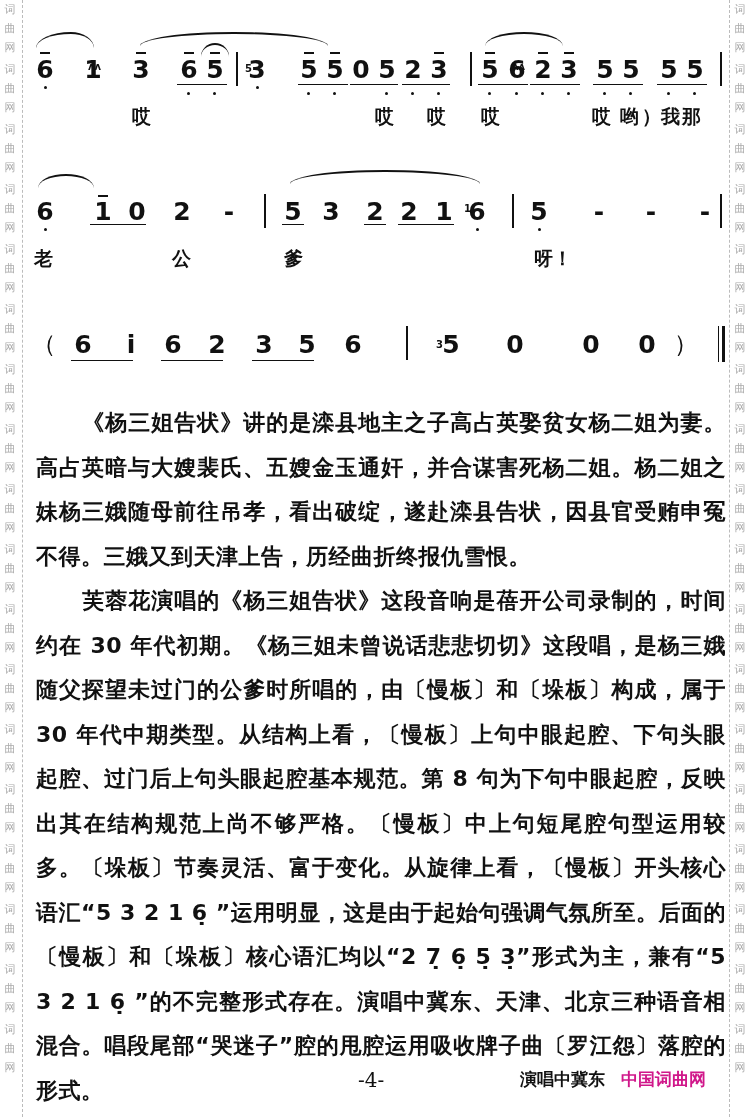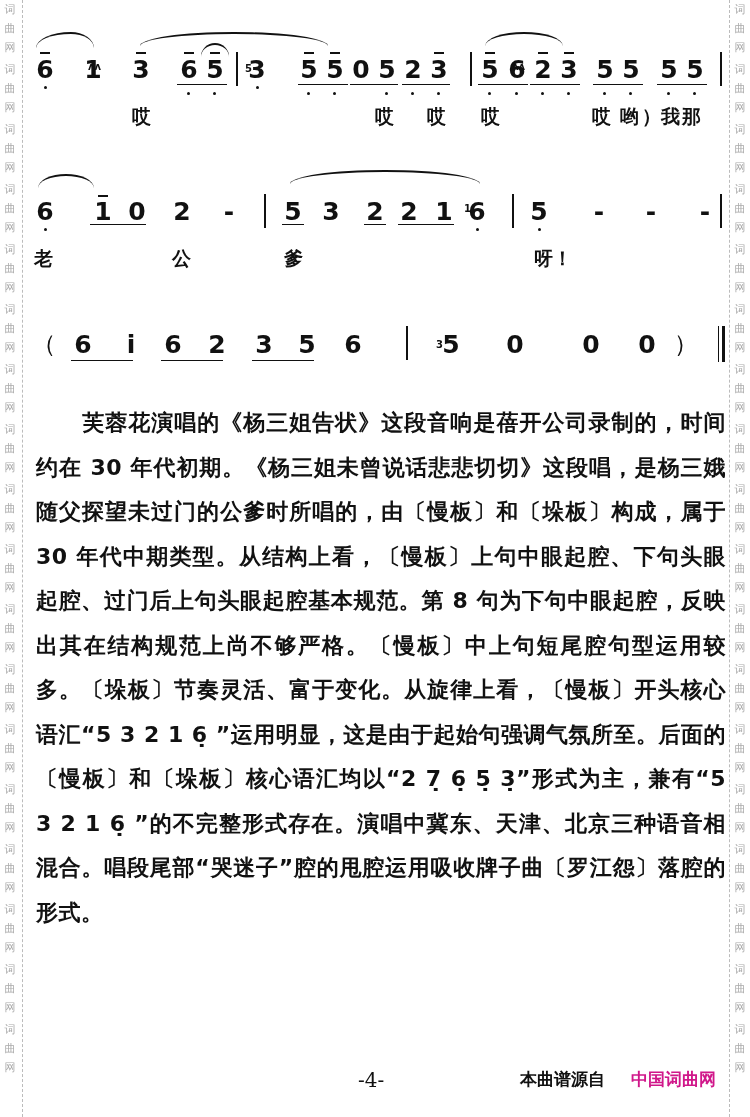--- a/index.html
+++ b/index.html
@@ -19,21 +19,21 @@
   .lyric { position:absolute; font-size:19px; font-weight:bold; }
   .slur { position:absolute; border-top:2px solid #111; border-radius:50% 50% 0 0 / 100% 100% 0 0; }
   .grace { position:absolute; font-size:10px; font-weight:bold;margin-top:17px; }
   .overbar { position:absolute; width:10px; height:2px; background:#111; }
   .para { position:absolute; left:36px; width:690px; font-size:22px; line-height:44.5px; font-weight:bold;
           font-family:"DejaVu Sans", sans-serif; letter-spacing:0.5px; }
   .para p { margin:0; text-indent:2.1em; text-align:justify; }
   .footer { position:absolute; top:1068px; left:0; width:750px; height:24px; }
   .pagenum { position:absolute; left:358px; font-family:"DejaVu Serif", serif; font-size:20px; }
   .source { position:absolute; left:520px; font-size:17px; font-weight:bold; }
-  .source .site { color:#d0178a; margin-left:26px; }
+  .source .site { color:#d0178a; margin-left:16px; }
 </style>
 </head>
 <body>
 
 <div class="margin left" id="wmL">
     <div class="wm">
       <span>词</span>
       <span>曲</span>
       <span>网</span>
     </div>
@@ -359,21 +359,22 @@
   <div class="ul" style="left:41px;top:360px;width:62px"></div>
   <div class="ul" style="left:131px;top:360px;width:62px"></div>
   <div class="ul" style="left:222px;top:360px;width:62px"></div>
   <div class="bar" style="left:376px;top:326px;height:34px"></div>
   <span class="lyric" style="left:644px;top:328px;font-size:24px;font-weight:normal">）</span>
   <div class="bar" style="left:688px;top:326px;height:36px;width:1px"></div>
   <div class="bar" style="left:692px;top:326px;height:36px;width:3px"></div>
 </div>
 
 <div class="para" style="top:401px;">
+  <p>《杨三姐告状》讲的是滦县地主之子高占英娶贫女杨二姐为妻。高占英暗与大嫂裴氏、五嫂金玉通奸，并合谋害死杨二姐。杨二姐之妹杨三娥随母前往吊孝，看出破绽，遂赴滦县告状，因县官受贿申冤不得。三娥又到天津上告，历经曲折终报仇雪恨。</p>
   <p>芙蓉花演唱的《杨三姐告状》这段音响是蓓开公司录制的，时间约在 30 年代初期。《杨三姐未曾说话悲悲切切》这段唱，是杨三娥随父探望未过门的公爹时所唱的，由〔慢板〕和〔垛板〕构成，属于 30 年代中期类型。从结构上看，〔慢板〕上句中眼起腔、下句头眼起腔、过门后上句头眼起腔基本规范。第 8 句为下句中眼起腔，反映出其在结构规范上尚不够严格。〔慢板〕中上句短尾腔句型运用较多。〔垛板〕节奏灵活、富于变化。从旋律上看，〔慢板〕开头核心语汇“5 3 2 1 6̣ ”运用明显，这是由于起始句强调气氛所至。后面的〔慢板〕和〔垛板〕核心语汇均以“2 7̣ 6̣ 5̣ 3̣”形式为主，兼有“5 3 2 1 6̣ ”的不完整形式存在。演唱中冀东、天津、北京三种语音相混合。唱段尾部“哭迷子”腔的甩腔运用吸收牌子曲〔罗江怨〕落腔的形式。</p>
 </div>
 
 <div class="footer">
   <span class="pagenum">-4-</span>
   <span class="source">
-    <span>本曲谱源自</span><span class="site">中国词曲网</span>
+    <span>演唱中冀东</span><span class="site">中国词曲网</span>
   </span>
 </div>
 
 </body></html>

